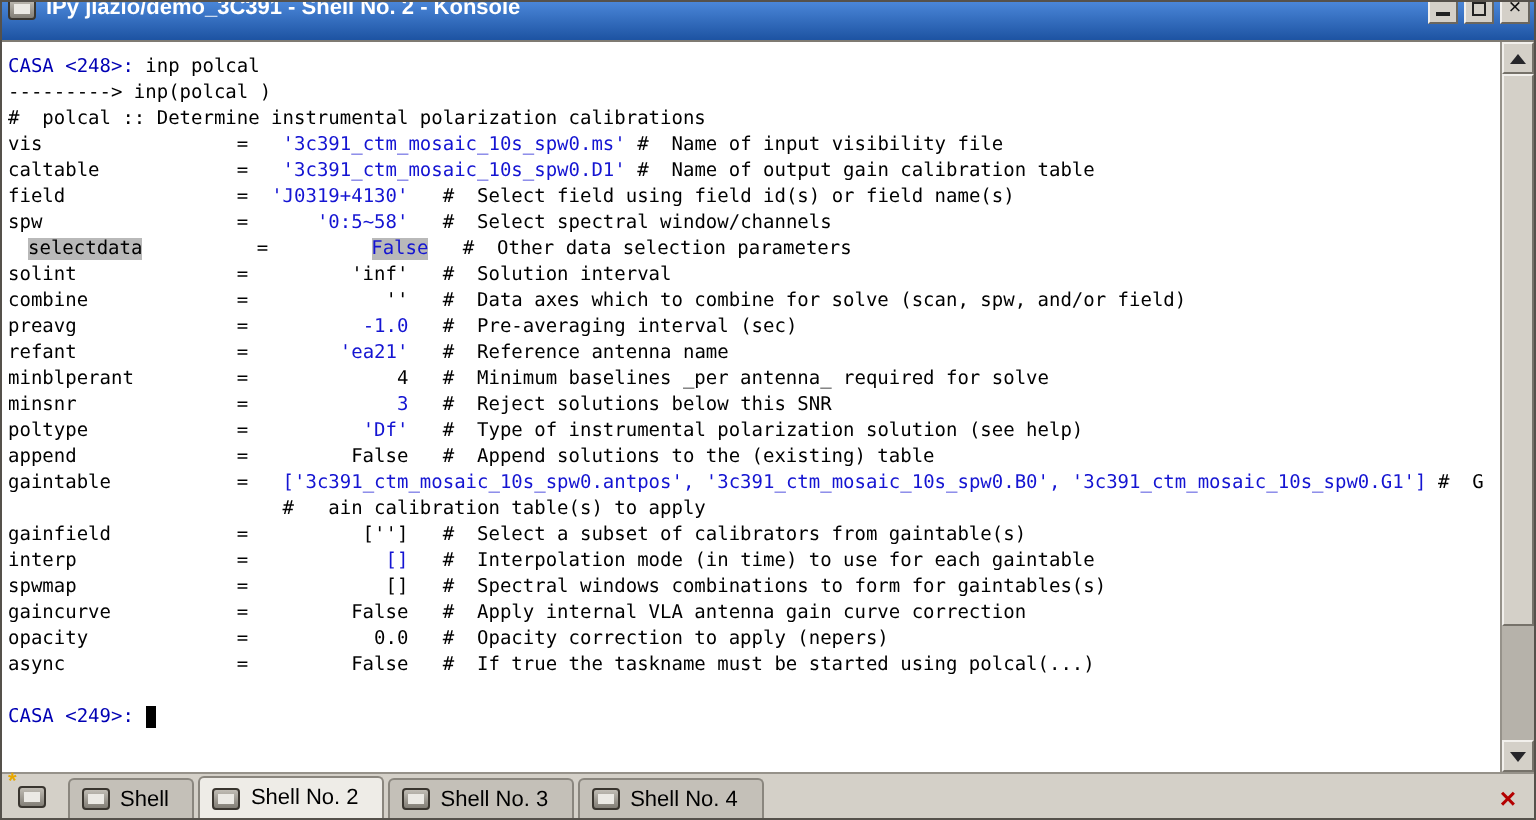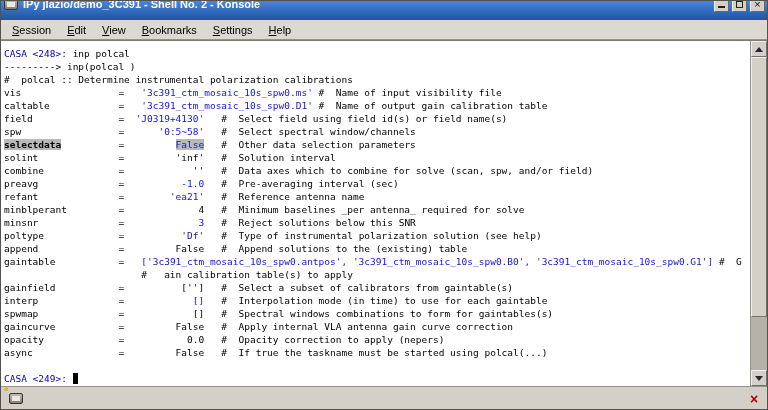--- a/index.html
+++ b/index.html
@@ -28,21 +28,21 @@
   .menu-item { padding:2px 7px; }
   .menu-item u { text-decoration:underline; }
 
   
   .terminal-wrap { flex:1 1 auto; min-height:0; display:flex; background:#c2410c; border-top:1px solid #7f7b73; }
   .terminal { flex:1; overflow:hidden; background:#fff; color:#000; padding:6px 0 0 3px;
               font-family:"DejaVu Sans Mono", monospace; font-size:9.5px; line-height:13px; white-space:pre; }
   .tline { height:13px; }
   .tline .p  { color:var(--prompt-blue,#0000b4); }
   .tline .b  { color:var(--value-blue,#1414d2); }
-  .tline .hn { background:var(--highlight-grey,#b9b9b9); font-weight:bold; }
+  .tline .hn { background:var(--highlight-grey,#b9b9b9); font-weight:normal;margin-left:10px; }
   .tline .hv { background:var(--highlight-grey,#b9b9b9); color:var(--value-blue,#1414d2);margin-top:14px; }
   .tline .cur { background:#000; }
 
   
   .scrollbar { width:17px; flex:0 0 17px; display:flex; flex-direction:column; background:#b6b2aa; border-left:1px solid #96928a; }
   .sb-btn { height:16px; flex:0 0 16px; position:relative; background:#d4d0c8; border:1px solid;
             border-color:#f2f0ec #76726a #76726a #f2f0ec; }
   .sb-up::after   { content:""; position:absolute; left:3px; top:5px;  border-left:4px solid transparent; border-right:4px solid transparent; border-bottom:5px solid #26262a; }
   .sb-down::after { content:""; position:absolute; left:3px; top:5px;  border-left:4px solid transparent; border-right:4px solid transparent; border-top:5px solid #26262a; }
   .sb-track { flex:1; position:relative; }
@@ -74,44 +74,54 @@
         <span class="glyph-min"></span>
       </span>
     <span class="tb-btn">
         <span class="glyph-max"></span>
       </span>
     <span class="tb-btn">
         <span>×</span>
       </span>
   </div>
 
-  <div class="menubar">
-      <span class="menu-item"><u>S</u>ession</span>
-      <span class="menu-item"><u>E</u>dit</span>
-      <span class="menu-item"><u>V</u>iew</span>
-      <span class="menu-item"><u>B</u>ookmarks</span>
-      <span class="menu-item"><u>S</u>ettings</span>
-      <span class="menu-item"><u>H</u>elp</span>
-    </div>
 
   <div class="terminal-wrap">
     <div class="terminal"><div class="tline"><span class="p">CASA &lt;248&gt;: </span><span>inp polcal</span></div><div class="tline"><span>---------&gt; inp(polcal )</span></div><div class="tline"><span>#  polcal :: Determine instrumental polarization calibrations</span></div><div class="tline"><span>vis                 =   </span><span class="b">'3c391_ctm_mosaic_10s_spw0.ms'</span><span> #  Name of input visibility file</span></div><div class="tline"><span>caltable            =   </span><span class="b">'3c391_ctm_mosaic_10s_spw0.D1'</span><span> #  Name of output gain calibration table</span></div><div class="tline"><span>field               =  </span><span class="b">'J0319+4130'</span><span>   #  Select field using field id(s) or field name(s)</span></div><div class="tline"><span>spw                 =      </span><span class="b">'0:5~58'</span><span>   #  Select spectral window/channels</span></div><div class="tline"><span class="hn">selectdata</span><span>          =         </span><span class="hv">False</span><span>   #  Other data selection parameters</span></div><div class="tline"><span>solint              =         'inf'   #  Solution interval</span></div><div class="tline"><span>combine             =            ''   #  Data axes which to combine for solve (scan, spw, and/or field)</span></div><div class="tline"><span>preavg              =          </span><span class="b">-1.0</span><span>   #  Pre-averaging interval (sec)</span></div><div class="tline"><span>refant              =        </span><span class="b">'ea21'</span><span>   #  Reference antenna name</span></div><div class="tline"><span>minblperant         =             4   #  Minimum baselines _per antenna_ required for solve</span></div><div class="tline"><span>minsnr              =             </span><span class="b">3</span><span>   #  Reject solutions below this SNR</span></div><div class="tline"><span>poltype             =          </span><span class="b">'Df'</span><span>   #  Type of instrumental polarization solution (see help)</span></div><div class="tline"><span>append              =         False   #  Append solutions to the (existing) table</span></div><div class="tline"><span>gaintable           =   </span><span class="b">['3c391_ctm_mosaic_10s_spw0.antpos', '3c391_ctm_mosaic_10s_spw0.B0', '3c391_ctm_mosaic_10s_spw0.G1']</span><span> #  G</span></div><div class="tline"><span>                        #   ain calibration table(s) to apply</span></div><div class="tline"><span>gainfield           =          ['']   #  Select a subset of calibrators from gaintable(s)</span></div><div class="tline"><span>interp              =            </span><span class="b">[]</span><span>   #  Interpolation mode (in time) to use for each gaintable</span></div><div class="tline"><span>spwmap              =            []   #  Spectral windows combinations to form for gaintables(s)</span></div><div class="tline"><span>gaincurve           =         False   #  Apply internal VLA antenna gain curve correction</span></div><div class="tline"><span>opacity             =           0.0   #  Opacity correction to apply (nepers)</span></div><div class="tline"><span>async               =         False   #  If true the taskname must be started using polcal(...)</span></div><div class="tline">&nbsp;</div><div class="tline"><span class="p">CASA &lt;249&gt;: </span><span class="cur"> </span></div></div>
     <div class="scrollbar">
       <div class="sb-btn sb-up"></div>
       <div class="sb-track">
         <div class="sb-thumb" style="top: 0%; height: 83%;"></div>
       </div>
       <div class="sb-btn sb-down"></div>
     </div>
   </div>
 
   <div class="tabbar">
     <span class="corner-btn">
       <span class="term-icon"></span>
       <span class="corner-star">*</span>
     </span>
+    <span style="display:flex; align-items:flex-end; gap:2px;">
+        <div class="tab">
+          <span class="term-icon"></span>
+          <span>Shell</span>
+        </div>
+        <div class="tab active">
+          <span class="term-icon"></span>
+          <span>Shell No. 2</span>
+        </div>
+        <div class="tab">
+          <span class="term-icon"></span>
+          <span>Shell No. 3</span>
+        </div>
+        <div class="tab">
+          <span class="term-icon"></span>
+          <span>Shell No. 4</span>
+        </div>
+      </span>
     <span class="tabbar-spacer"></span>
     <span class="session-close-btn">
       <span>×</span>
     </span>
   </div>
 
 </div>
 
 </body></html>

